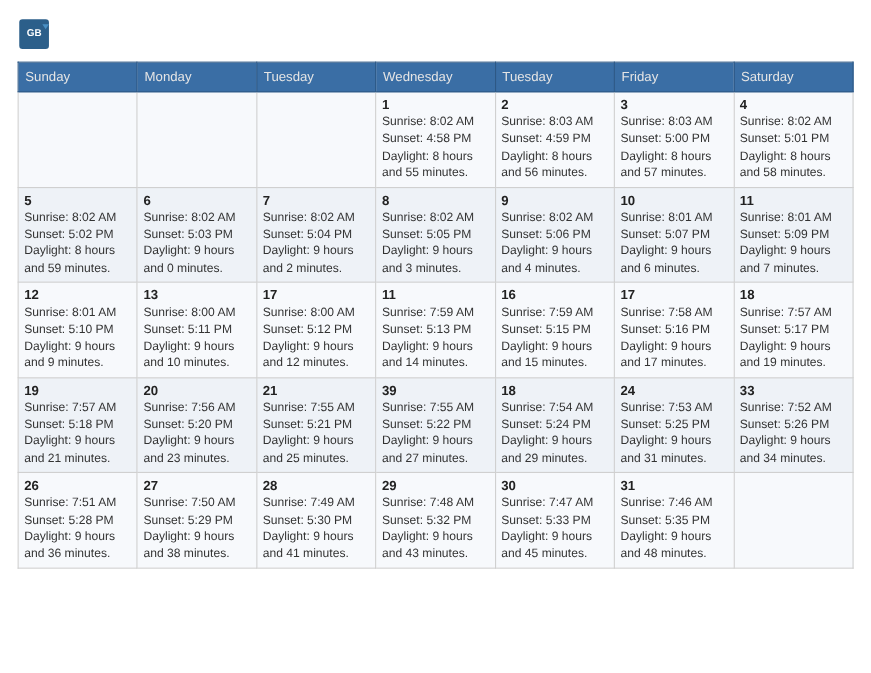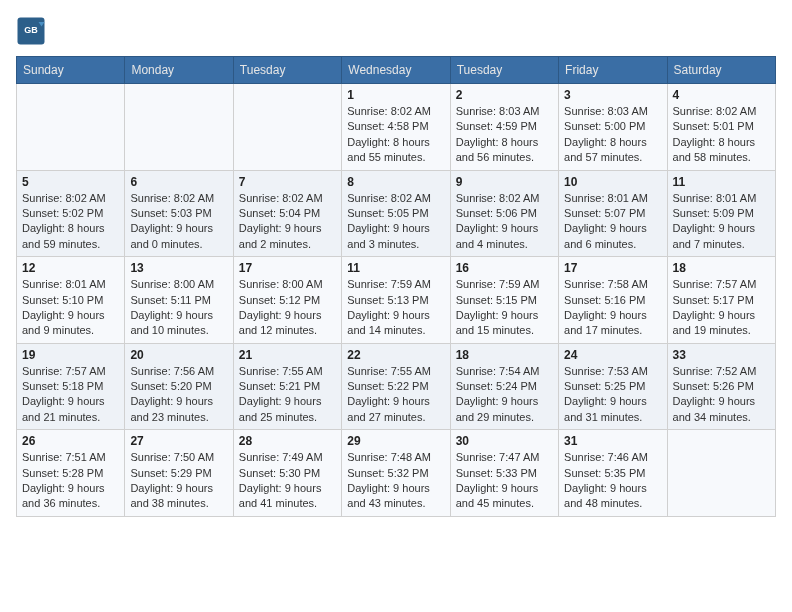--- a/index.html
+++ b/index.html
@@ -212,21 +212,21 @@
         </td>
         <td>
           <span class="day-num">20</span>
           <div class="day-info">Sunrise: 7:56 AM<br>Sunset: 5:20 PM<br>Daylight: 9 hours<br>and 23 minutes.</div>
         </td>
         <td>
           <span class="day-num">21</span>
           <div class="day-info">Sunrise: 7:55 AM<br>Sunset: 5:21 PM<br>Daylight: 9 hours<br>and 25 minutes.</div>
         </td>
         <td>
-          <span class="day-num">22</span>
+          <span class="day-num">39</span>
           <div class="day-info">Sunrise: 7:55 AM<br>Sunset: 5:22 PM<br>Daylight: 9 hours<br>and 27 minutes.</div>
         </td>
         <td>
           <span class="day-num">18</span>
           <div class="day-info">Sunrise: 7:54 AM<br>Sunset: 5:24 PM<br>Daylight: 9 hours<br>and 29 minutes.</div>
         </td>
         <td>
           <span class="day-num">24</span>
           <div class="day-info">Sunrise: 7:53 AM<br>Sunset: 5:25 PM<br>Daylight: 9 hours<br>and 31 minutes.</div>
         </td>

